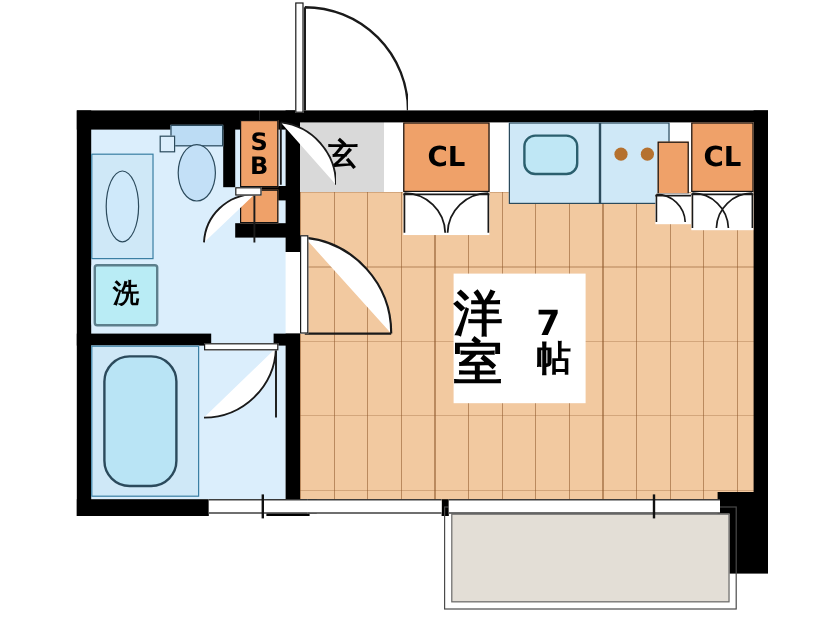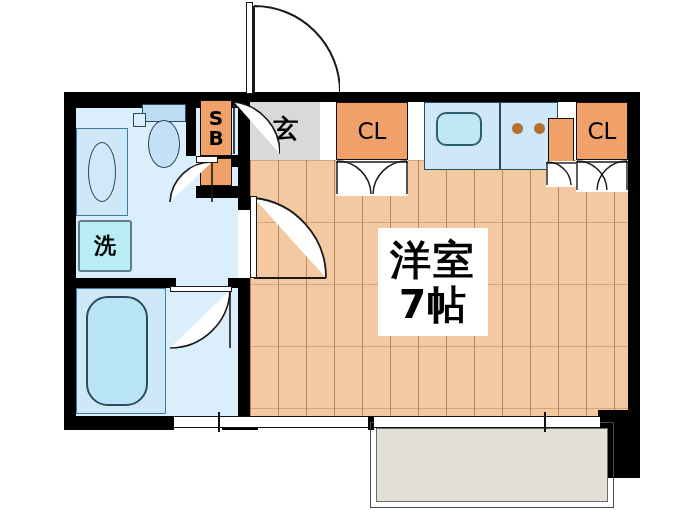--- a/index.html
+++ b/index.html
@@ -44,24 +44,24 @@
   .toilet-tank{background:#bcdcf4;border:1px solid #2b4a5c;}
   .toilet-bowl{background:#c3e0f7;border:1.5px solid #2b4a5c;border-radius:50%;}
   .ksink{background:#bfe7f5;border:2px solid #2b5f6e;border-radius:10px;}
   .burner{background:#b5712f;border-radius:50%;}
   .panel{background:#ffffff;border:1.5px solid #1a1a1a;}
   .window-band{background:#ffffff;border-top:1.5px solid #111;border-bottom:1.5px solid #111;}
 
   
   .lbl{color:#000;font-weight:700;line-height:1;letter-spacing:0;
        display:flex;align-items:center;justify-content:center;}
-  .room-label{background:#ffffff;flex-direction:column;}
+  .room-label{background:#ffffff;flex-direction:row;}
   .room-label .l1{font-size:41px;letter-spacing:2px;}
-  .room-label .l2{font-size:39px;letter-spacing:1px;margin-top:4px;}
-  .cl-txt{font-size:23px;font-weight:400;}
+  .room-label .l2{font-size:29px;letter-spacing:1px;margin-top:4px;}
+  .cl-txt{font-size:23px;font-weight:700;}
   .sb-txt{font-size:20px;font-weight:700;flex-direction:column;line-height:1.0;}
   .gen-txt{font-size:25px;font-weight:700;}
   .sen-txt{font-size:22px;font-weight:700;}
   .bal-txt{font-size:23px;font-weight:700;letter-spacing:2px;}
 </style>
 </head>
 <body>
 
 <div id="plan">
 

